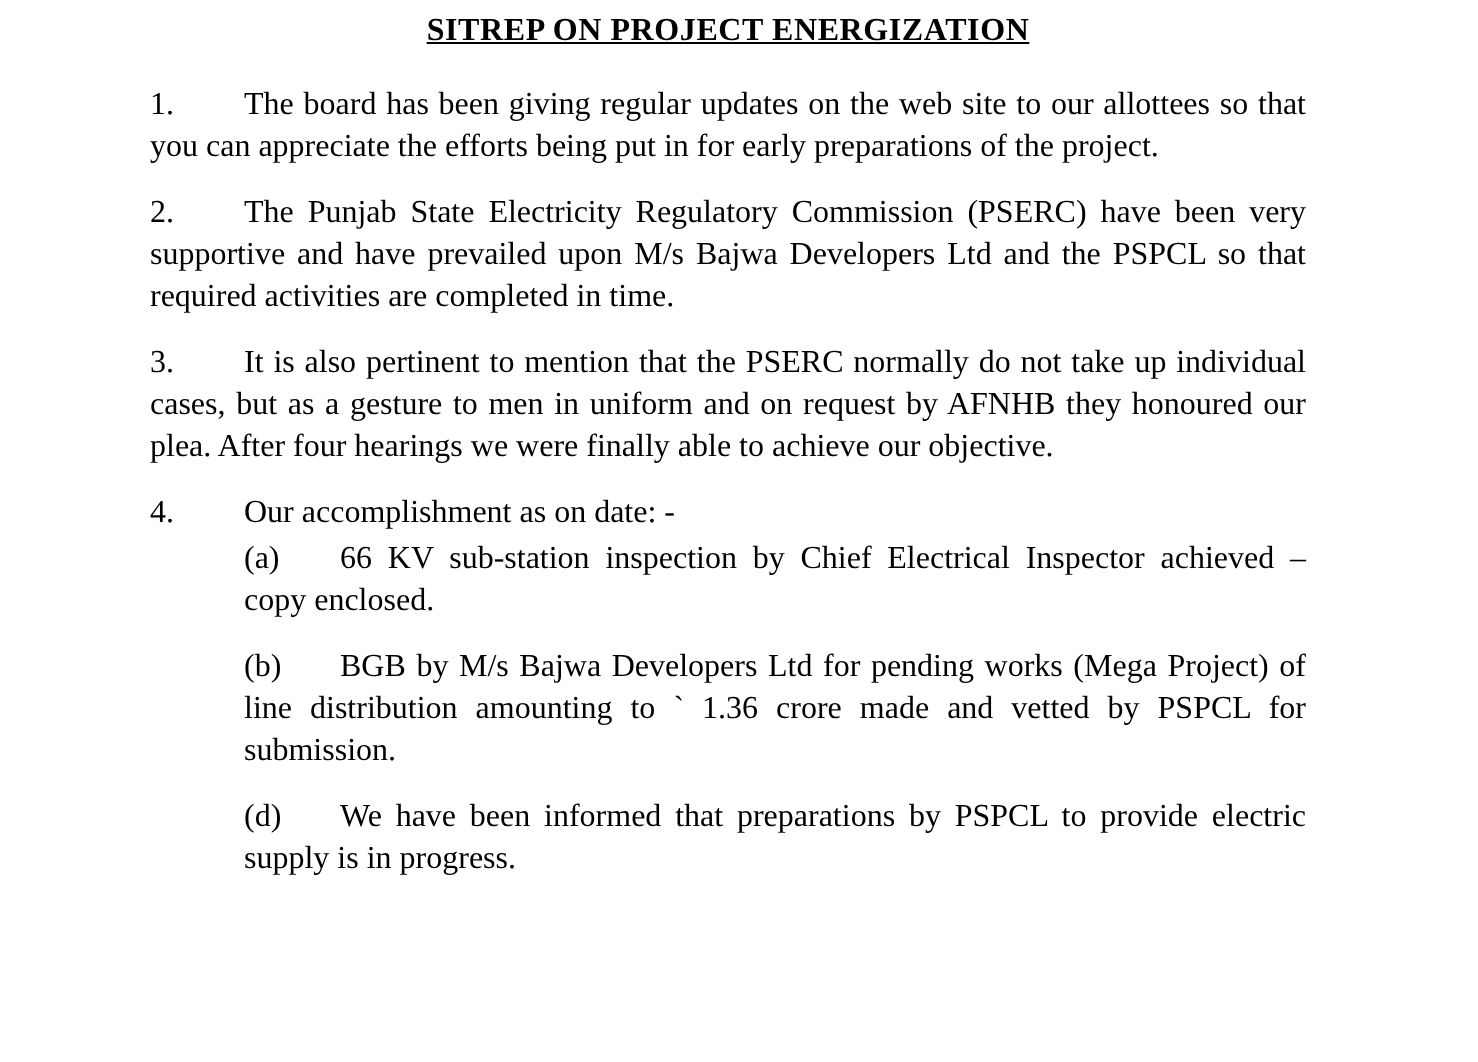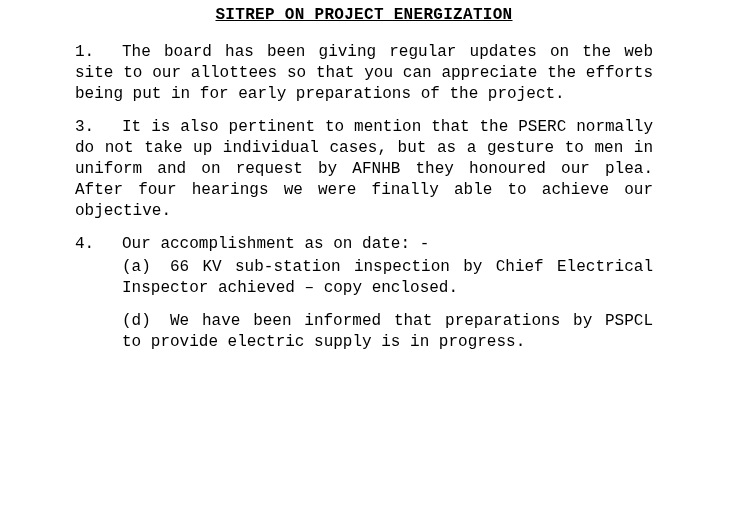--- a/index.html
+++ b/index.html
@@ -14,21 +14,20 @@
     font-family: "Liberation Serif", "DejaVu Serif", serif;
     font-size: 16px;
     line-height: 21px;
     color: #000000;
   }
   .page {
     box-sizing: border-box;
     width: 725px;
     height: 531px;
     padding: 5px 72px 0 75px;
-    font-family: Liberation Mono, monospace;
   }
   .title {
     margin: 0 0 16px 0;
     font-size: 16px;
     font-weight: bold;
     text-align: center;
     text-decoration: underline;
     letter-spacing: 0.3px;
   }
   .para {
@@ -59,27 +58,29 @@
 </style>
 </head>
 <body>
 
 <div class="page">
 
   <h1 class="title">SITREP ON PROJECT ENERGIZATION</h1>
 
   <p class="para"><span class="num">1.</span><span>The board has been giving regular updates on the web site to our allottees so that you can appreciate the efforts being put in for early preparations of the project.</span></p>
 
+  <p class="para"><span class="num">2.</span><span>The Punjab State Electricity Regulatory Commission (PSERC) have been very supportive and have prevailed upon M/s Bajwa Developers Ltd and the PSPCL so that required activities are completed in time.</span></p>
 
   <p class="para"><span class="num">3.</span><span>It is also pertinent to mention that the PSERC normally do not take up individual cases, but as a gesture to men in uniform and on request by AFNHB they honoured our plea. After four hearings we were finally able to achieve our objective.</span></p>
 
   <p class="para no-gap"><span class="num">4.</span><span>Our accomplishment as on date: -</span></p>
 
   <div class="subitems">
     <p class="subitem"><span class="sublabel">(a)</span><span>66 KV sub-station inspection by Chief Electrical Inspector achieved – copy enclosed.</span></p>
 
+    <p class="subitem"><span class="sublabel">(b)</span><span>BGB by M/s Bajwa Developers Ltd for pending works (Mega Project) of line distribution amounting to ` 1.36 crore made and vetted by PSPCL for submission.</span></p>
 
 
     <p class="subitem"><span class="sublabel">(d)</span><span>We have been informed that preparations by PSPCL to provide electric supply is in progress.</span></p>
   </div>
 
 
 </div>
 
 </body></html>

